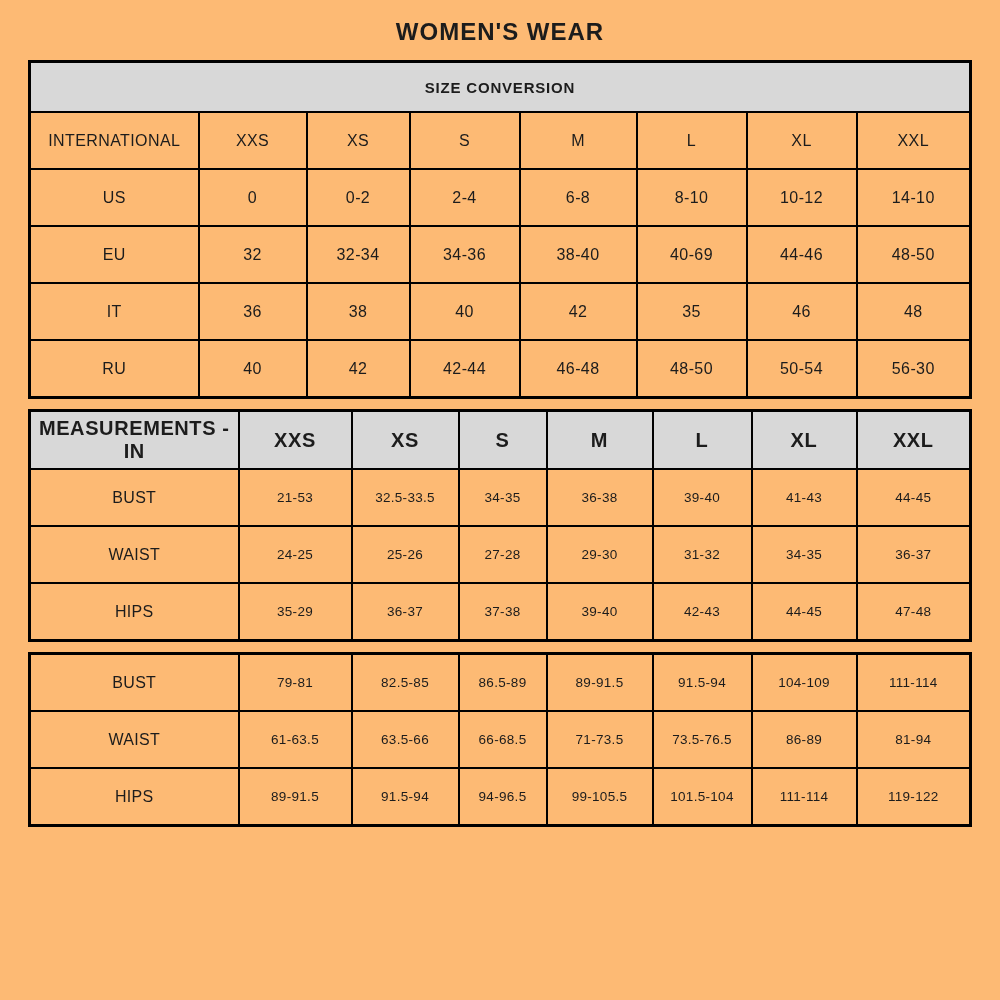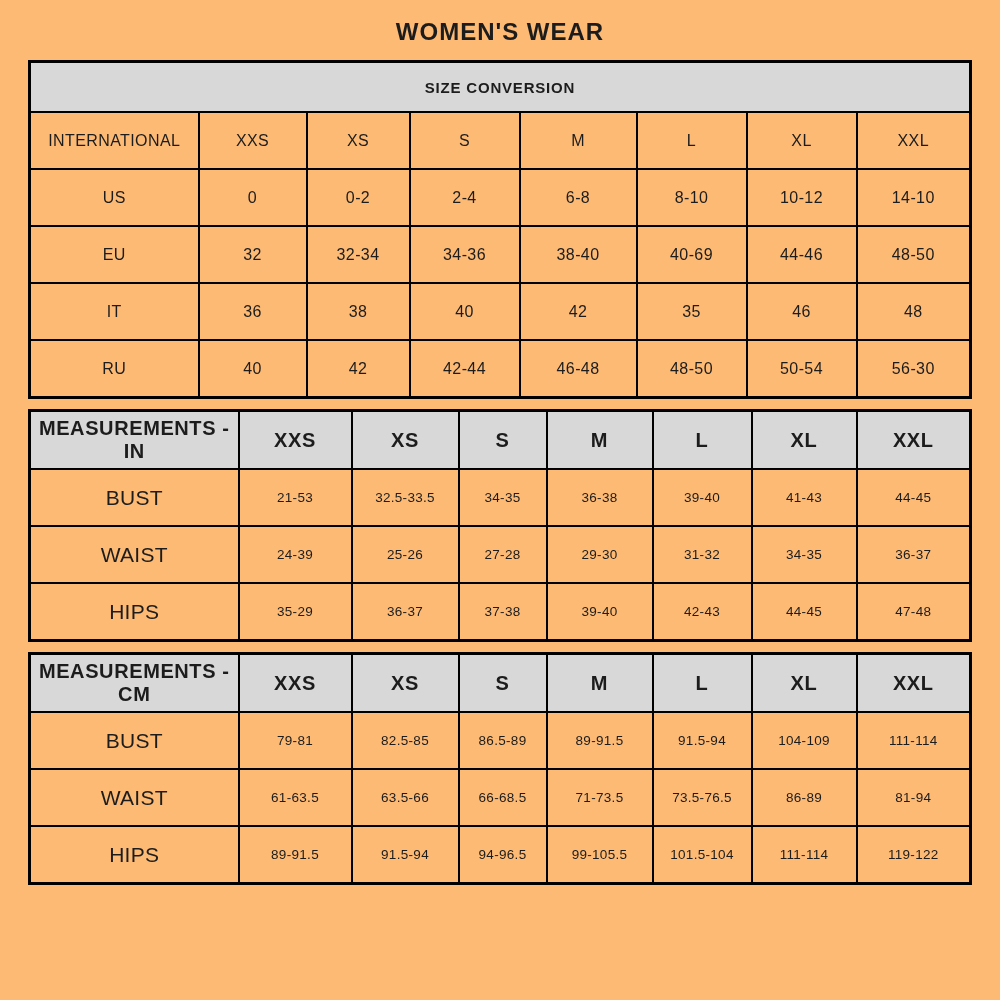--- a/index.html
+++ b/index.html
@@ -50,21 +50,21 @@
   .conv td { height: 55px; font-size: 16px; letter-spacing: 0.4px; }
   
   .meas td { height: 55px; font-size: 13.5px; letter-spacing: 0.3px; }
   .meas .hdr {
     background: #d8d8d8;
     font-weight: bold;
     font-size: 20px;
     letter-spacing: 0.6px;
     height: 56px;
   }
-  .meas .lbl { font-size: 21px; }
+  .meas .lbl { font-size: 16px; }
 </style>
 </head>
 <body>
 
 <div class="page">
 
   <div class="title">WOMEN'S WEAR</div>
 
   <table class="t conv">
     <colgroup>
@@ -161,21 +161,21 @@
         <td>21-53</td>
         <td>32.5-33.5</td>
         <td>34-35</td>
         <td>36-38</td>
         <td>39-40</td>
         <td>41-43</td>
         <td>44-45</td>
       </tr>
       <tr>
         <td class="lbl">WAIST</td>
-        <td>24-39</td>
+        <td>24-25</td>
         <td>25-26</td>
         <td>27-28</td>
         <td>29-30</td>
         <td>31-32</td>
         <td>34-35</td>
         <td>36-37</td>
       </tr>
       <tr>
         <td class="lbl">HIPS</td>
         <td>35-29</td>
@@ -195,30 +195,20 @@
         <col style="width:113px">
         <col style="width:107px">
         <col style="width:88px">
       <col style="width:106px">
         <col style="width:99px">
         <col style="width:105px">
         <col>
     </colgroup>
     <tbody>
       <tr>
-        <td class="hdr">MEASUREMENTS - CM</td>
-        <td class="hdr">XXS</td>
-        <td class="hdr">XS</td>
-        <td class="hdr">S</td>
-        <td class="hdr">M</td>
-        <td class="hdr">L</td>
-        <td class="hdr">XL</td>
-        <td class="hdr">XXL</td>
-      </tr>
-      <tr>
         <td class="lbl">BUST</td>
         <td>79-81</td>
         <td>82.5-85</td>
         <td>86.5-89</td>
         <td>89-91.5</td>
         <td>91.5-94</td>
         <td>104-109</td>
         <td>111-114</td>
       </tr>
       <tr>

